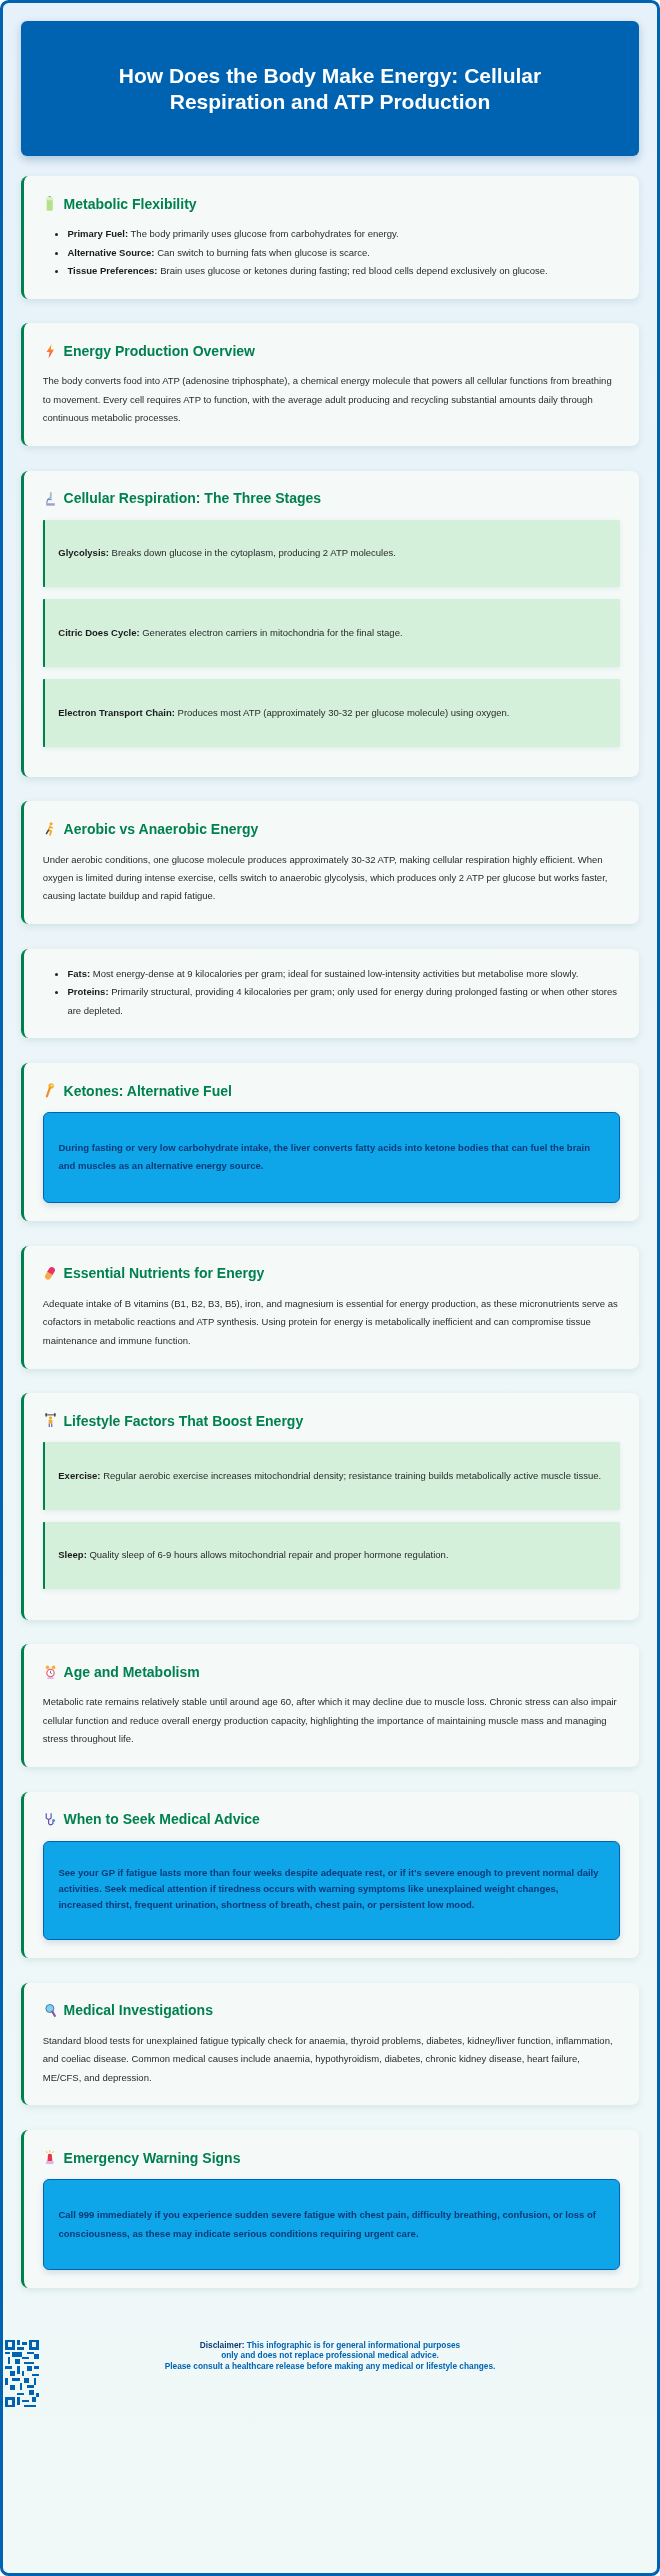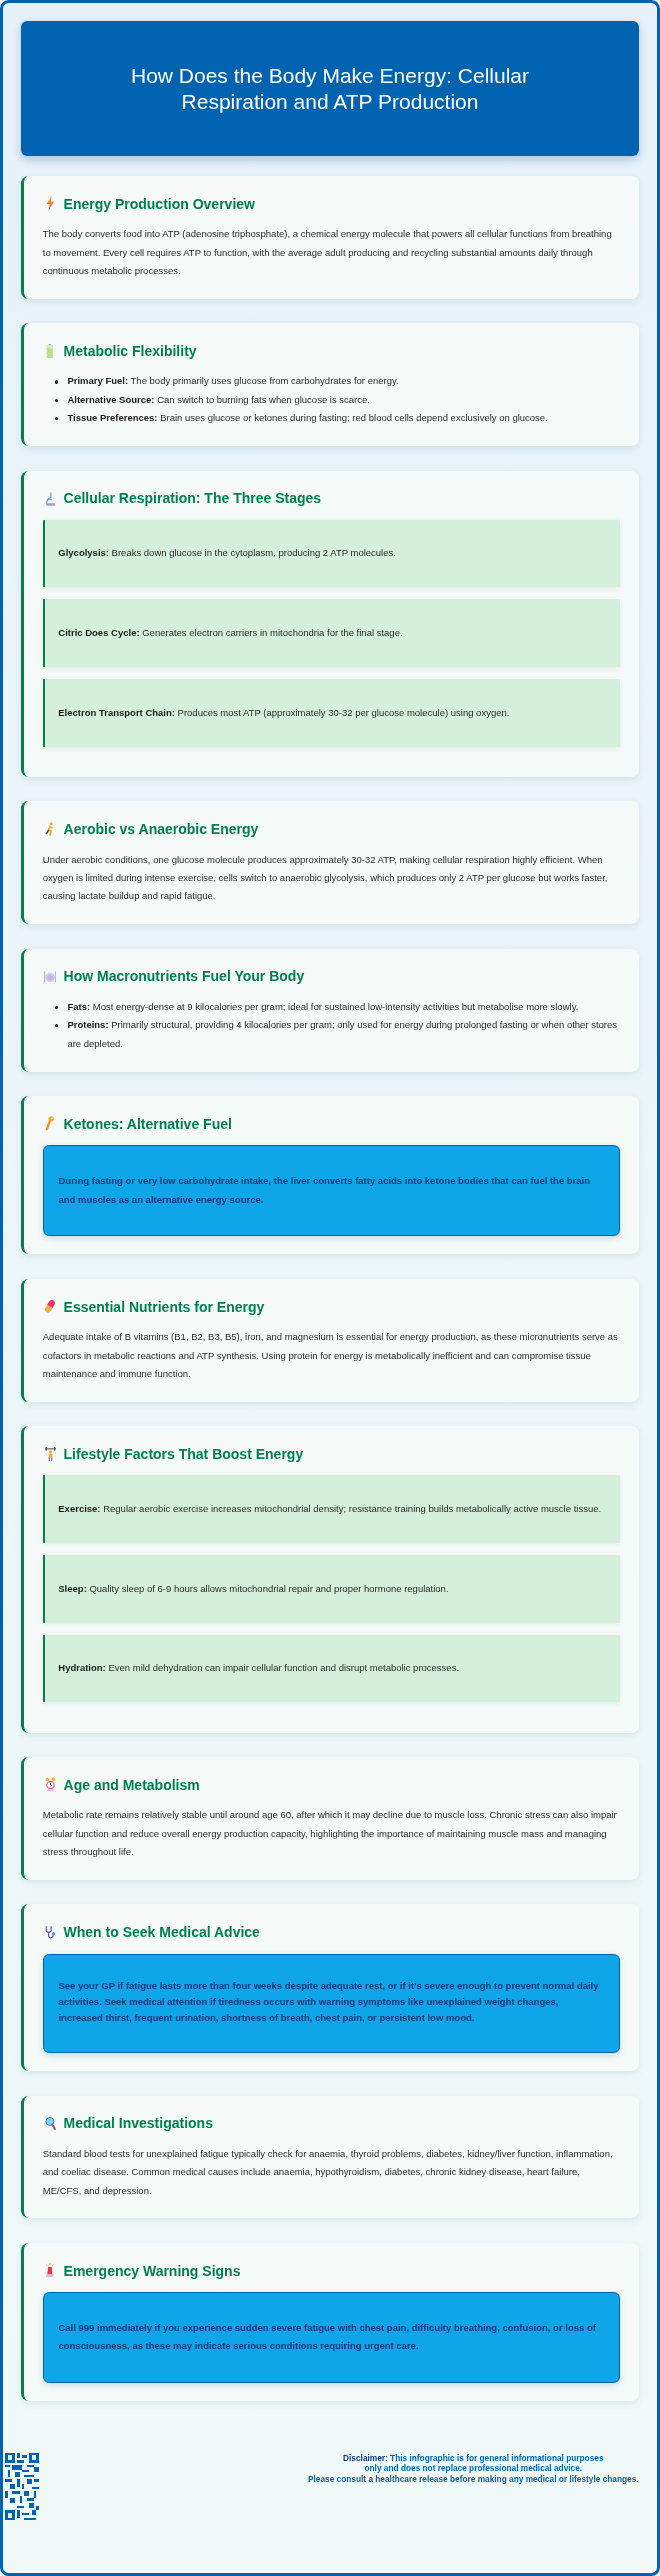--- a/index.html
+++ b/index.html
@@ -22,21 +22,21 @@
     height: 135px;
     display: flex;
     align-items: center;
     justify-content: center;
     box-shadow: 0 3.7px 8.6px rgba(0, 70, 130, 0.25);
     margin-bottom: 19.6px;
   }
   .header h1 {
     color: #ffffff;
     font-size: 21px;
-    font-weight: 400;
+    font-weight: 700;
     text-align: center;
     line-height: 26px;
     max-width: 503px;
   }
 
   .card {
     background: #F5FAF9;
     border-left: 3.7px solid #00804F;
     border-radius: 7.4px;
     padding: 16px 18.4px 18.4px 18.4px;
@@ -116,21 +116,21 @@
     color: #0B3A78;
     box-shadow: 0 2.5px 6.1px rgba(0, 60, 120, 0.15);
   }
   .alert.tall { padding: 23px 14.7px 26px 14.7px; line-height: 16px; }
 
   .footer {
     position: relative;
     height: 98px;
     display: flex;
     align-items: center;
-    justify-content: flex-end;
+    justify-content: center;
   }
   .qr {
     position: absolute;
     left: -16px;
     bottom: 3.7px;
     width: 34px;
     height: 67px;
   }
   .disclaimer {
     text-align: center;
@@ -143,20 +143,38 @@
   .disclaimer .lbl { color: #0B3A78; }
 </style>
 </head>
 <body>
 
 <div class="frame">
 
   <header class="header">
     <h1>How Does the Body Make Energy: Cellular Respiration and ATP Production</h1>
   </header>
+
+  <section class="card">
+    <h2 class="card-title">
+      <span class="icon">
+        <svg width="7.4" height="14.7" viewBox="0 0 12 24">
+            <rect x="4" y="0" width="4" height="2" fill="#9AA"></rect>
+            <rect x="1" y="2" width="10" height="22" rx="2" fill="#B7E08A"></rect>
+            <rect x="1" y="2" width="10" height="5" rx="2" fill="#DDEFC6"></rect>
+          </svg>
+      </span>
+      <span>Metabolic Flexibility</span>
+    </h2>
+    <ul>
+      <li><b class="k">Primary Fuel:</b><span> The body primarily uses glucose from carbohydrates for energy.</span></li>
+      <li><b class="k">Alternative Source:</b><span> Can switch to burning fats when glucose is scarce.</span></li>
+      <li><b class="k">Tissue Preferences:</b><span> Brain uses glucose or ketones during fasting; red blood cells depend exclusively on glucose.</span></li>
+    </ul>
+  </section>
 
   <section class="card">
     <h2 class="card-title">
       <span class="icon">
         <svg width="8.6" height="14.7" viewBox="0 0 14 24">
             <defs>
               <linearGradient id="g1" x1="0" y1="0" x2="0" y2="1">
                 <stop offset="0" stop-color="#FFB02E"></stop>
                 <stop offset="1" stop-color="#F0433A"></stop>
               </linearGradient>
@@ -165,38 +183,20 @@
           </svg>
       </span>
       <span>Energy Production Overview</span>
     </h2>
     <p class="body">The body converts food into ATP (adenosine triphosphate), a chemical energy molecule that powers all cellular functions from breathing to movement. Every cell requires ATP to function, with the average adult producing and recycling substantial amounts daily through continuous metabolic processes.</p>
   </section>
 
   <section class="card">
     <h2 class="card-title">
       <span class="icon">
-        <svg width="7.4" height="14.7" viewBox="0 0 12 24">
-            <rect x="4" y="0" width="4" height="2" fill="#9AA"></rect>
-            <rect x="1" y="2" width="10" height="22" rx="2" fill="#B7E08A"></rect>
-            <rect x="1" y="2" width="10" height="5" rx="2" fill="#DDEFC6"></rect>
-          </svg>
-      </span>
-      <span>Metabolic Flexibility</span>
-    </h2>
-    <ul>
-      <li><b class="k">Primary Fuel:</b><span> The body primarily uses glucose from carbohydrates for energy.</span></li>
-      <li><b class="k">Alternative Source:</b><span> Can switch to burning fats when glucose is scarce.</span></li>
-      <li><b class="k">Tissue Preferences:</b><span> Brain uses glucose or ketones during fasting; red blood cells depend exclusively on glucose.</span></li>
-    </ul>
-  </section>
-
-  <section class="card">
-    <h2 class="card-title">
-      <span class="icon">
         <svg width="11" height="14.7" viewBox="0 0 18 24">
             <rect x="2" y="20" width="14" height="4" fill="#A79BC7"></rect>
             <path d="M8 2 L11 2 L11 12 L8 12 Z" fill="#B8B2C8"></path>
             <path d="M3 20 Q3 12 9 11" stroke="#8E86A8" stroke-width="2" fill="none"></path>
             <rect x="5" y="13" width="6" height="2" fill="#42A5F5"></rect>
           </svg>
       </span>
       <span>Cellular Respiration: The Three Stages</span>
     </h2>
     <div class="stage">
@@ -219,31 +219,20 @@
             <path d="M6 13 L2 20" stroke="#445" stroke-width="2.5"></path>
             <path d="M8 8 L13 10" stroke="#F4A825" stroke-width="2.5"></path>
           </svg>
       </span>
       <span>Aerobic vs Anaerobic Energy</span>
     </h2>
     <p class="body">Under aerobic conditions, one glucose molecule produces approximately 30-32 ATP, making cellular respiration highly efficient. When oxygen is limited during intense exercise, cells switch to anaerobic glycolysis, which produces only 2 ATP per glucose but works faster, causing lactate buildup and rapid fatigue.</p>
   </section>
 
   <section class="card">
-    <h2 class="card-title">
-      <span class="icon">
-        <svg width="12.3" height="13.5" viewBox="0 0 20 22">
-            <circle cx="10" cy="12" r="8" fill="#D9CDF2"></circle>
-            <circle cx="10" cy="12" r="5" fill="#C4B3EA"></circle>
-            <rect x="0" y="2" width="2" height="18" fill="#B7B7C8"></rect>
-            <rect x="18" y="2" width="2" height="18" fill="#B7B7C8"></rect>
-          </svg>
-      </span>
-      <span>How Macronutrients Fuel Your Body</span>
-    </h2>
     <ul>
       <li><b class="k">Fats:</b><span> Most energy-dense at 9 kilocalories per gram; ideal for sustained low-intensity activities but metabolise more slowly.</span></li>
       <li><b class="k">Proteins:</b><span> Primarily structural, providing 4 kilocalories per gram; only used for energy during prolonged fasting or when other stores are depleted.</span></li>
     </ul>
   </section>
 
   <section class="card">
     <h2 class="card-title">
       <span class="icon">
         <svg width="9.8" height="14.7" viewBox="0 0 16 24">
@@ -285,23 +274,20 @@
             <rect x="10" y="17" width="2" height="6" fill="#6B6BA8"></rect>
           </svg>
       </span>
       <span>Lifestyle Factors That Boost Energy</span>
     </h2>
     <div class="stage">
       <div><b class="k">Exercise:</b><span> Regular aerobic exercise increases mitochondrial density; resistance training builds metabolically active muscle tissue.</span></div>
     </div>
     <div class="stage">
       <div><b class="k">Sleep:</b><span> Quality sleep of 6-9 hours allows mitochondrial repair and proper hormone regulation.</span></div>
-    </div>
-    <div class="stage">
-      <div><b class="k">Hydration:</b><span> Even mild dehydration can impair cellular function and disrupt metabolic processes.</span></div>
     </div>
   </section>
 
   <section class="card">
     <h2 class="card-title">
       <span class="icon">
         <svg width="11" height="14.7" viewBox="0 0 18 24">
             <circle cx="4" cy="4" r="3" fill="#F6B42A"></circle>
             <circle cx="14" cy="4" r="3" fill="#F6B42A"></circle>
             <circle cx="9" cy="13" r="7" fill="#F25A7A"></circle>

